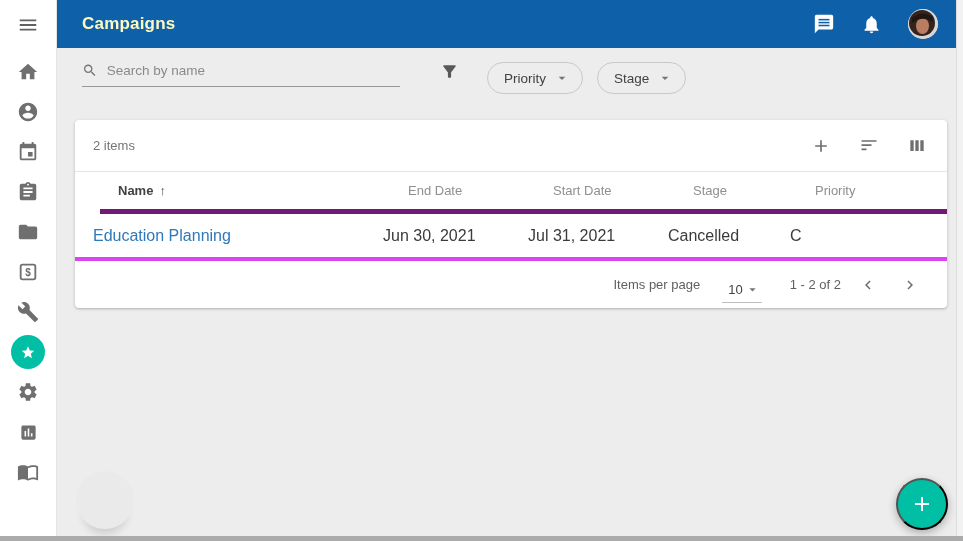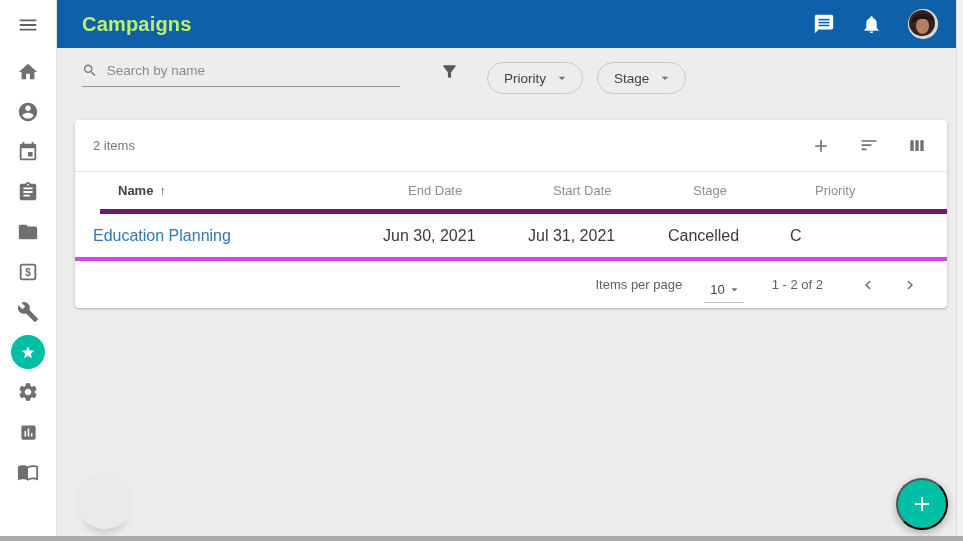--- a/index.html
+++ b/index.html
@@ -22,21 +22,21 @@
   .nav-item { width:40px; height:40px; display:flex; align-items:center; justify-content:center; color:#6f6f6f; cursor:pointer; }
   .nav-item svg { width:22px; height:22px; }
   .nav-item.active-circle { width:34px; height:34px; border-radius:50%; margin:3px 0; }
   .active-circle { background:var(--teal); color:#fff; }
   .active-circle svg { width:20px; height:20px; }
   
   .appbar {
     position:absolute; left:57px; top:0; width:899px; height:48px;
     background:#0e60a8; display:flex; align-items:center; padding:0 18px 0 25px; z-index:5;
   }
-  .appbar-title { color:#bef264; font-size:20px; font-weight:bold; letter-spacing:.2px;text-align:center; }
+  .appbar-title { color:#fef9c3; font-size:17px; font-weight:bold; letter-spacing:.2px;text-align:center; }
   .appbar-right { margin-left:auto; display:flex; align-items:center; gap:26px; }
   .appbar-icon { color:#fff; cursor:pointer; display:flex; }
   .avatar { width:30px; height:30px; border-radius:50%; overflow:hidden; cursor:pointer; background:#e0dcda; }
   
   .content { position:absolute; left:57px; top:48px; width:899px; height:488px; }
   .filter-row { display:flex; align-items:flex-start; padding:14px 0 0 25px; height:52px; }
   .search-field {
     width:318px; display:flex; align-items:center; gap:9px;
     border-bottom:1px solid #989898; padding-bottom:7px; color:#757575;
   }
@@ -69,21 +69,21 @@
   .sort-arrow { font-weight:normal; color:#424242; font-size:13px; }
   .tdata { height:47px; border-bottom:4px solid #d946ef; font-size:16px; color:#3b3b3b; cursor:pointer; }
   .tdata .link { color:#2e79ba; cursor:pointer; }
   .tdata.active::after { content:''; position:absolute; left:0; top:0; bottom:0; width:4px; background:var(--teal); }
   .pagination { height:47px; display:flex; align-items:center; justify-content:flex-end; padding-right:22px; font-size:13px; color:#5f5f5f; }
   .per-page-select {
     display:flex; align-items:center; gap:2px; margin:13px 28px 0 22px;
     border-bottom:1px solid #bdbdbd; padding:2px 2px 5px 6px; cursor:pointer; color:#424242;
   }
   .per-page-select .caret { color:#757575; display:flex; }
-  .range-label { margin-right:18px; }
+  .range-label { }
   .page-btn { color:#6f6f6f; cursor:pointer; display:flex; padding:6px; margin-left:12px; }
   
   .fab {
     position:absolute; right:15px; bottom:11px; width:52px; height:52px; border-radius:50%;
     background:var(--teal); color:#fff; display:flex; align-items:center; justify-content:center;
     box-shadow:0 3px 8px rgba(0,0,0,.28); cursor:pointer; z-index:7;
   }
   .ghost-fab {
     position:absolute; left:76px; bottom:12px; width:58px; height:58px; border-radius:50%;
     background:#e9e9e9; opacity:.55; box-shadow:0 12px 8px -7px rgba(0,0,0,.25); z-index:2;

